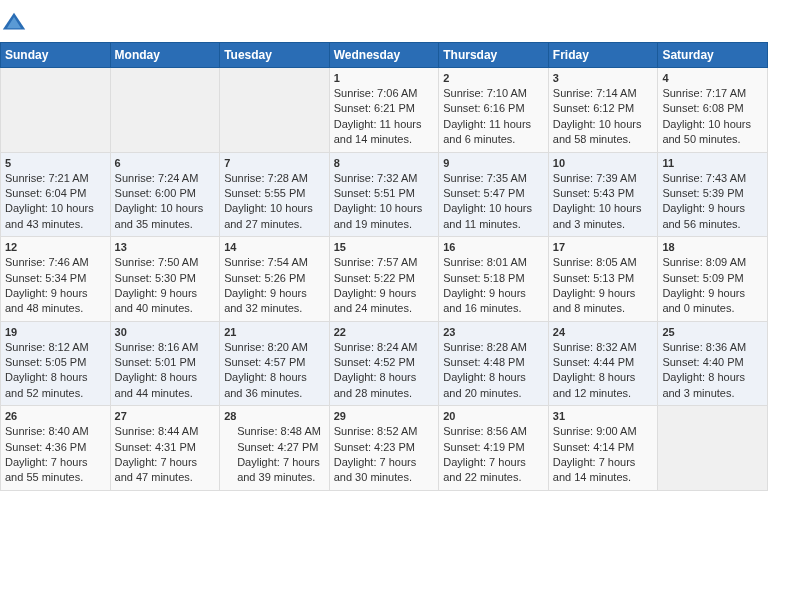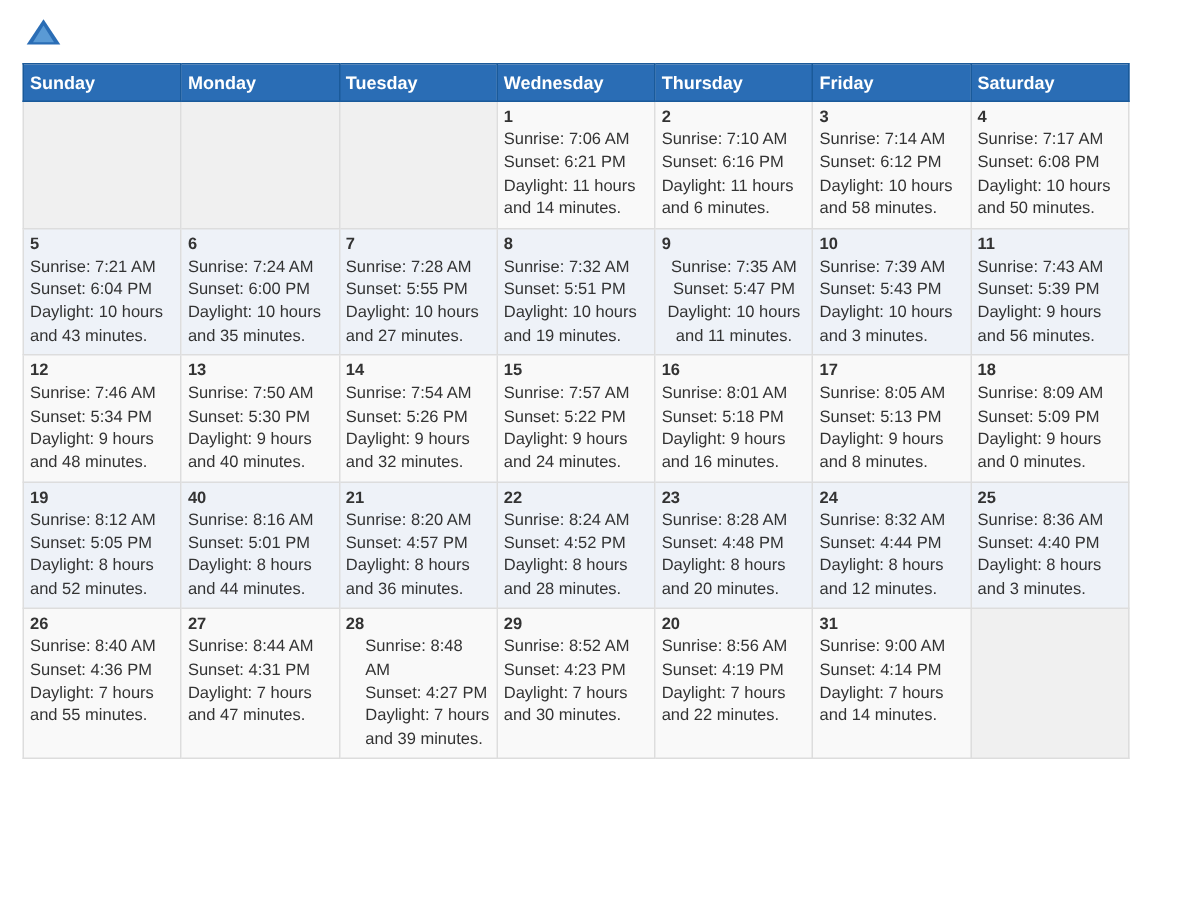--- a/index.html
+++ b/index.html
@@ -5,21 +5,21 @@
     * { box-sizing: border-box; margin: 0; padding: 0; }
     body {
       font-family: Arial, sans-serif;
       background: #fff;
       width: 792px;
       height: 612px;
       overflow: hidden;
     }
     .container {
       width: 768px;
-      padding: 10px 15px;
+      padding: 10px 0;
     }
     .header-row {
       display: flex;
       justify-content: space-between;
       align-items: flex-start;
       margin-bottom: 4px;
     }
     .logo {
       display: flex;
       align-items: center;
@@ -188,21 +188,21 @@
           </td>
           <td>
             <span class="day-num">8</span>
             <div class="day-info" style="white-space: pre-line;">Sunrise: 7:32 AM
 Sunset: 5:51 PM
 Daylight: 10 hours
 and 19 minutes.</div>
           </td>
           <td>
             <span class="day-num">9</span>
-            <div class="day-info" style="white-space: pre-line; text-align: center;">Sunrise: 7:35 AM
+            <div class="day-info" style="white-space: pre-line;">Sunrise: 7:35 AM
 Sunset: 5:47 PM
 Daylight: 10 hours
 and 11 minutes.</div>
           </td>
           <td>
             <span class="day-num">10</span>
             <div class="day-info" style="white-space: pre-line;">Sunrise: 7:39 AM
 Sunset: 5:43 PM
 Daylight: 10 hours
 and 3 minutes.</div>
@@ -268,21 +268,21 @@
         </tr>
         <tr>
           <td>
             <span class="day-num">19</span>
             <div class="day-info" style="white-space: pre-line;">Sunrise: 8:12 AM
 Sunset: 5:05 PM
 Daylight: 8 hours
 and 52 minutes.</div>
           </td>
           <td>
-            <span class="day-num">40</span>
+            <span class="day-num">30</span>
             <div class="day-info" style="white-space: pre-line;">Sunrise: 8:16 AM
 Sunset: 5:01 PM
 Daylight: 8 hours
 and 44 minutes.</div>
           </td>
           <td>
             <span class="day-num">21</span>
             <div class="day-info" style="white-space: pre-line;">Sunrise: 8:20 AM
 Sunset: 4:57 PM
 Daylight: 8 hours

